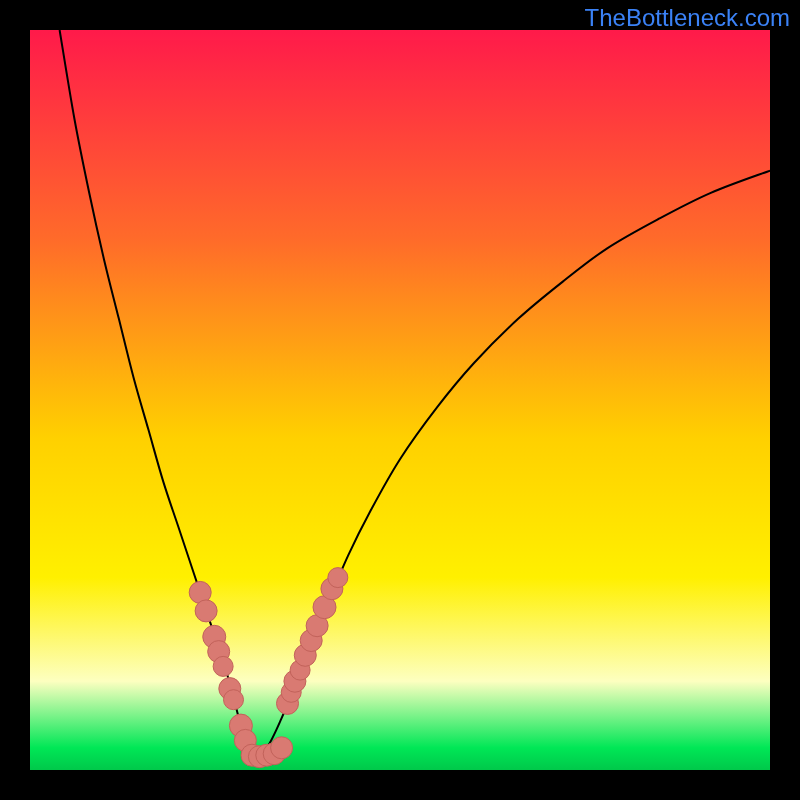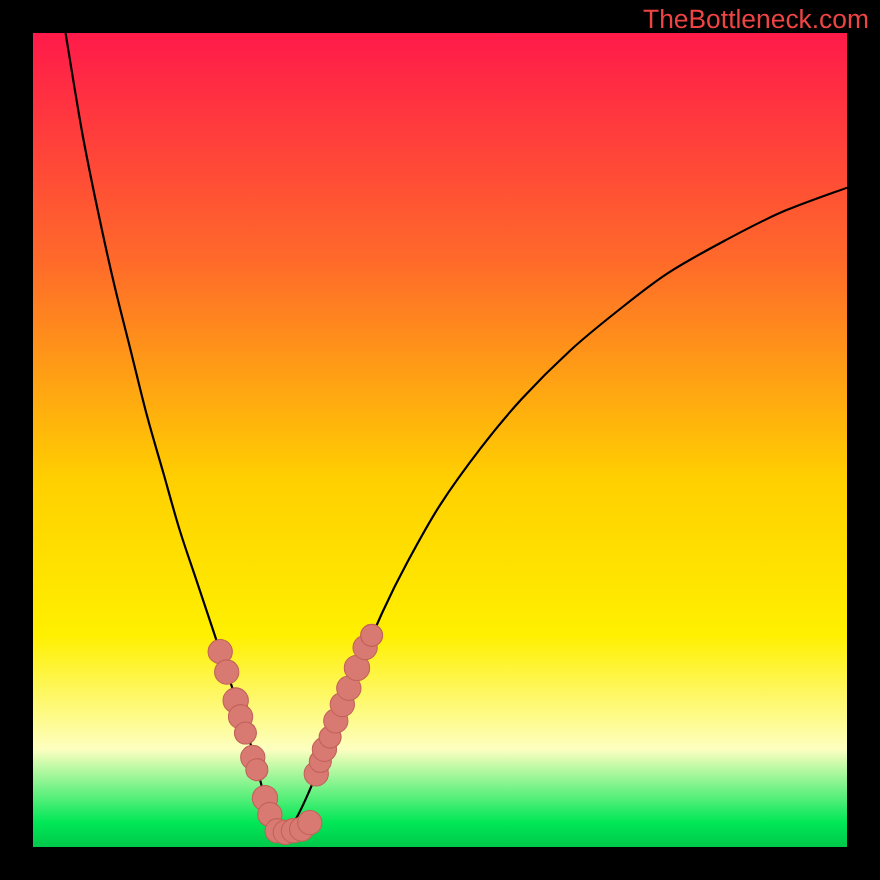--- a/index.html
+++ b/index.html
@@ -24,21 +24,21 @@
     left: 30px;
     top: 30px;
     width: 740px;
     height: 740px;
     overflow: hidden;
   }
   .watermark {
     position: absolute;
     top: 4px;
     right: 10px;
-    color: #ef4444;
+    color: #3b82f6;
     font-size: 24px;
     font-weight: 400;
     letter-spacing: 0px;
     user-select: none;
   }
   svg { display: block; }
 </style>
 </head>
 <body>
 

